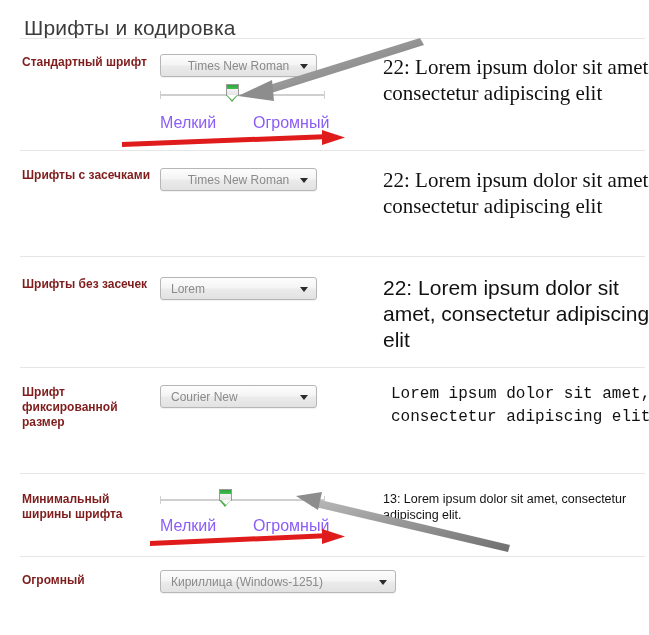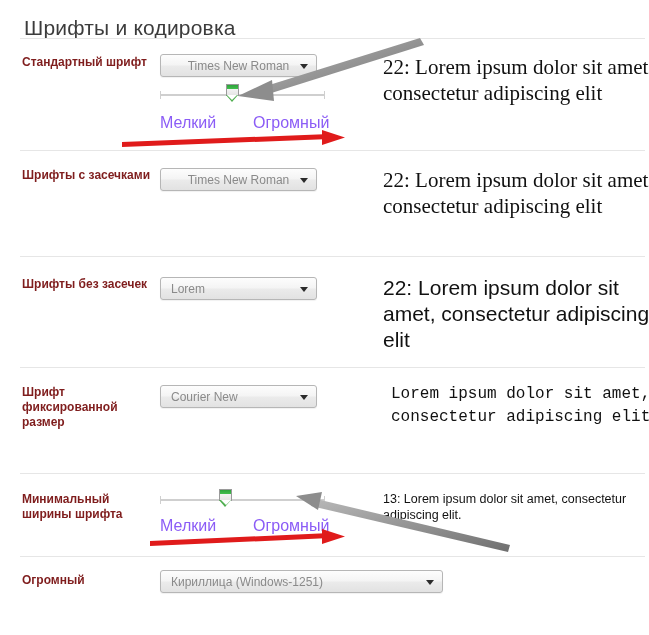--- a/index.html
+++ b/index.html
@@ -288,21 +288,21 @@
     <div class="slider-caption" style="left:160px; top:517px;">Мелкий</div>
     <div class="slider-caption" style="left:253px; top:517px;">Огромный</div>
 
     <div class="preview preview-min" style="left:352px; top:491px; width:290px;">13: Lorem ipsum dolor sit amet, consectetur adipiscing elit.</div>
   </div>
   <div class="divider" style="top:556px;"></div>
 
   <div class="row" style="top:0;">
     <div class="row-label" style="left:22px; top:573px;">Огромный</div>
 
-    <div class="select" style="left:160px; top:570px; width:283px;">
+    <div class="select" style="left:160px; top:570px; width:236px;">
       <span>Кириллица (Windows-1251)</span>
       <span class="caret"></span>
     </div>
   </div>
 
   <svg class="annotation-layer" viewBox="0 0 649 635">
     <defs>
       <linearGradient id="greyGrad1" x1="0" y1="0" x2="1" y2="1">
         <stop offset="0%" stop-color="#b9b9b9"></stop>
         <stop offset="100%" stop-color="#6f6f6f"></stop>

